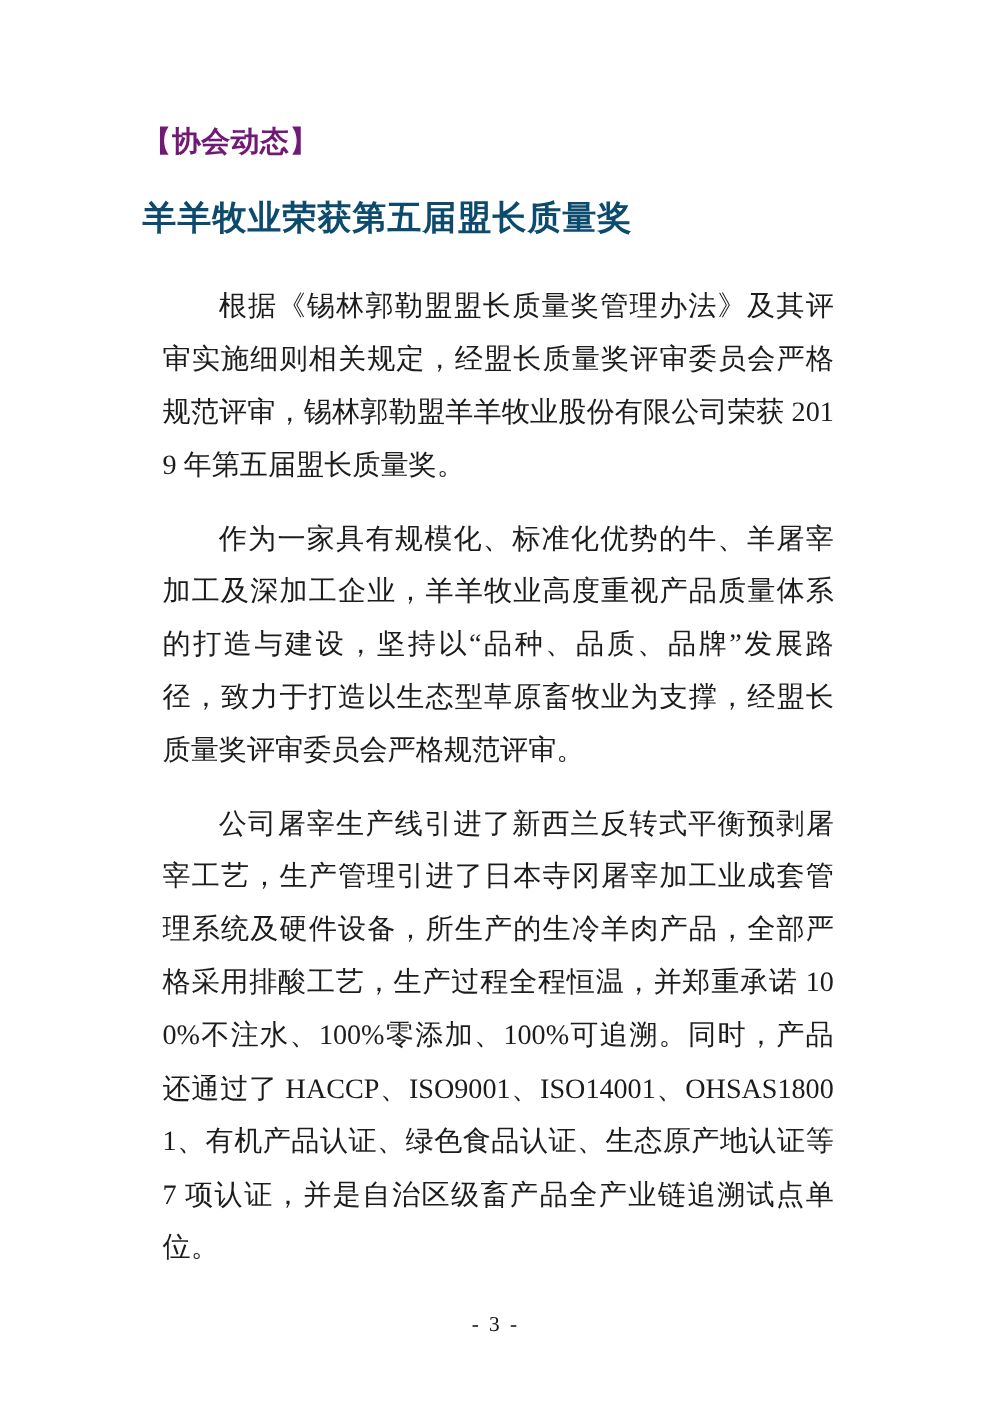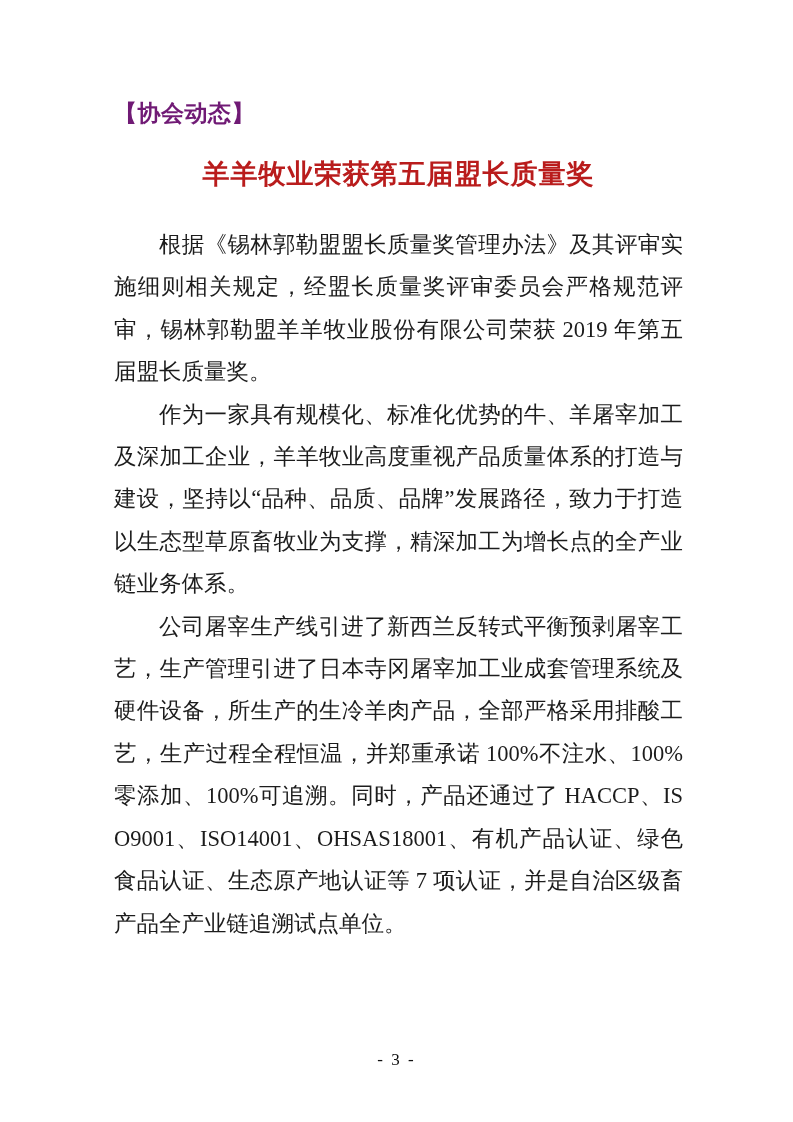--- a/index.html
+++ b/index.html
@@ -22,38 +22,37 @@
   .section-header {
     font-family: "Liberation Sans", "DejaVu Sans", sans-serif;
     font-weight: bold;
     font-size: 23px;
     line-height: 34px;
     color: #701a75;
     letter-spacing: 0.5px;
   }
   .article-title {
     margin: 24px 0 0 0;
-    text-align: center;
     font-family: "Liberation Serif", "DejaVu Serif", serif;
     font-weight: bold;
     font-size: 27px;
     line-height: 40px;
     letter-spacing: 1px;
-    color: #b91c1c;
+    color: #0c4a6e;
   }
   .article-body {
     margin-top: 30px;
     font-size: 22.5px;
     line-height: 42.4px;
     text-align: justify;
     text-justify: inter-ideograph;
     color: #1c1c1c;
   }
   .article-body p {
-    margin: 0;
+    margin: 16px;
     text-indent: 2em;
     word-break: break-all;
   }
   .page-number {
     position: absolute;
     left: 0;
     right: 0;
     bottom: 52px;
     text-align: center;
     font-size: 17px;
@@ -66,19 +65,19 @@
 <body>
 
 <div class="page">
 
   <div class="section-header">【协会动态】</div>
 
   <h1 class="article-title">羊羊牧业荣获第五届盟长质量奖</h1>
 
   <div class="article-body">
     <p>根据《锡林郭勒盟盟长质量奖管理办法》及其评审实施细则相关规定，经盟长质量奖评审委员会严格规范评审，锡林郭勒盟羊羊牧业股份有限公司荣获 2019 年第五届盟长质量奖。</p>
-    <p>作为一家具有规模化、标准化优势的牛、羊屠宰加工及深加工企业，羊羊牧业高度重视产品质量体系的打造与建设，坚持以“品种、品质、品牌”发展路径，致力于打造以生态型草原畜牧业为支撑，精深加工为增长点的全产业链业务体系。</p>
+    <p>作为一家具有规模化、标准化优势的牛、羊屠宰加工及深加工企业，羊羊牧业高度重视产品质量体系的打造与建设，坚持以“品种、品质、品牌”发展路径，致力于打造以生态型草原畜牧业为支撑，经盟长质量奖评审委员会严格规范评审。</p>
     <p>公司屠宰生产线引进了新西兰反转式平衡预剥屠宰工艺，生产管理引进了日本寺冈屠宰加工业成套管理系统及硬件设备，所生产的生冷羊肉产品，全部严格采用排酸工艺，生产过程全程恒温，并郑重承诺 100%不注水、100%零添加、100%可追溯。同时，产品还通过了 HACCP、ISO9001、ISO14001、OHSAS18001、有机产品认证、绿色食品认证、生态原产地认证等 7 项认证，并是自治区级畜产品全产业链追溯试点单位。</p>
   </div>
 
   <div class="page-number">- 3 -</div>
 
 </div>
 
 </body></html>

